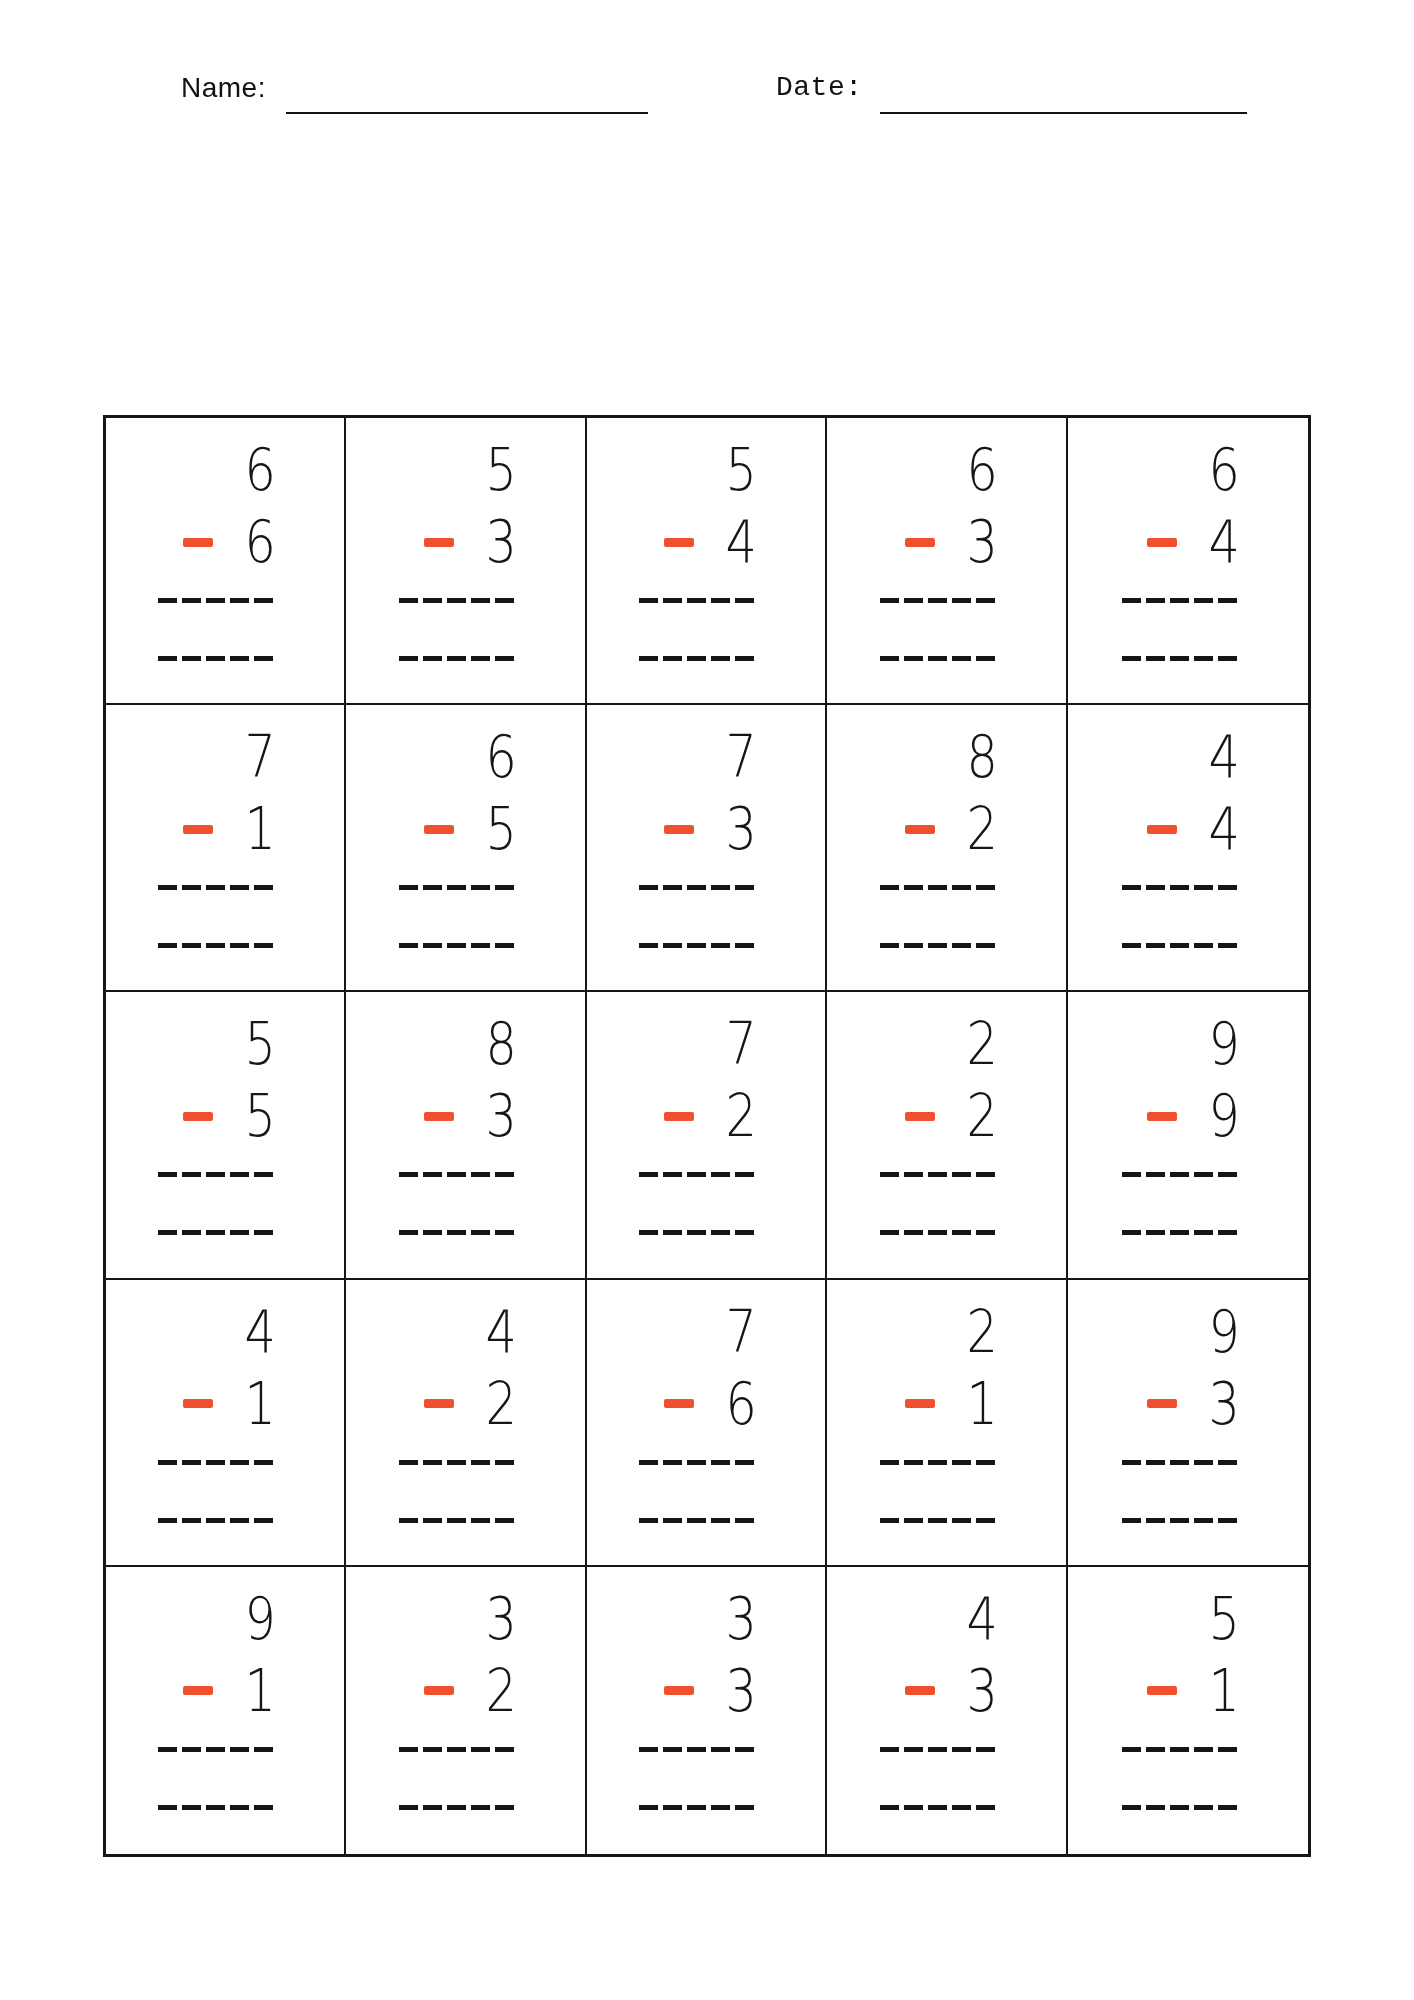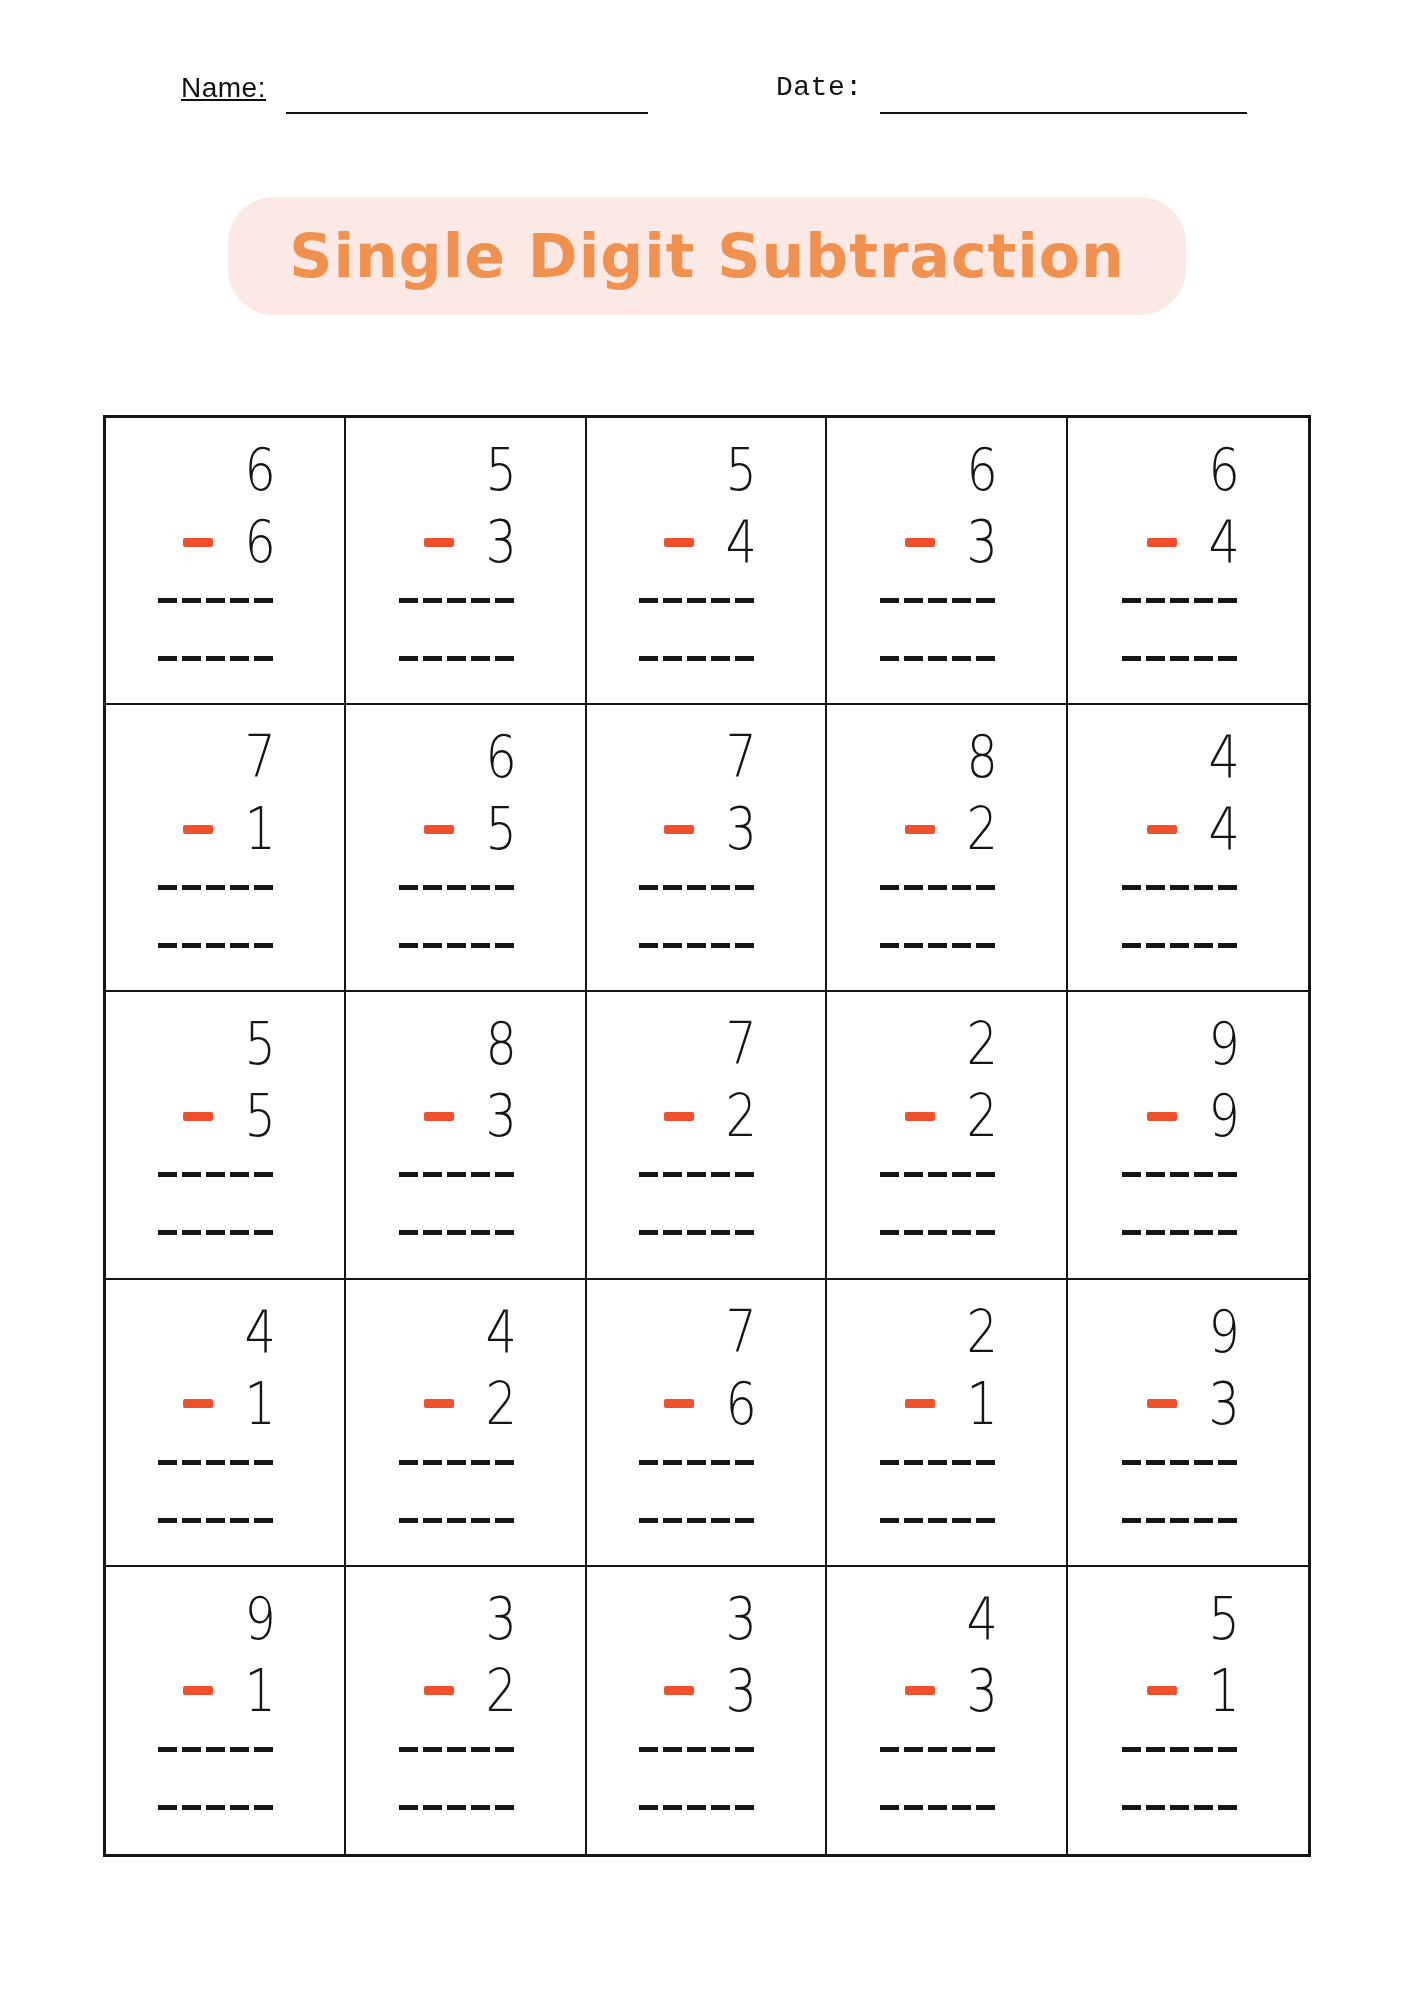--- a/index.html
+++ b/index.html
@@ -12,21 +12,21 @@
     color:#161616;
     overflow:hidden;
   }
 
   
   .field-label {
     position:absolute; top:72px;
     font-size:28px; letter-spacing:0.5px; color:#111111;
     font-family:"Liberation Sans", sans-serif;
   }
-  .name-label { left:181px;text-decoration:underline; }
+  .name-label { left:181px; }
   .date-label { left:776px;font-family:Liberation Mono, monospace; }
   .write-line {
     position:absolute; top:112px; height:0;
     border-bottom:2.5px solid #111111;
   }
   .name-line { left:286px; width:362px; }
   .date-line { left:880px; width:367px; }
 
   
   .banner {
@@ -81,23 +81,20 @@
 <body>
 
 <div class="page">
 
   <span class="field-label name-label">Name:</span>
   <div class="write-line name-line"></div>
 
   <span class="field-label date-label">Date:</span>
   <div class="write-line date-line"></div>
 
-  <div class="banner">
-    <span class="title-text">Single Digit Subtraction</span>
-  </div>
 
   <div class="grid">
       <div class="cell">
         <div class="num">6</div>
         <div class="sub-row">
           <span class="minus-bar"></span>
           <span class="num">6</span>
         </div>
         <div class="ans-line"></div>
         <div class="ans-line second"></div>

